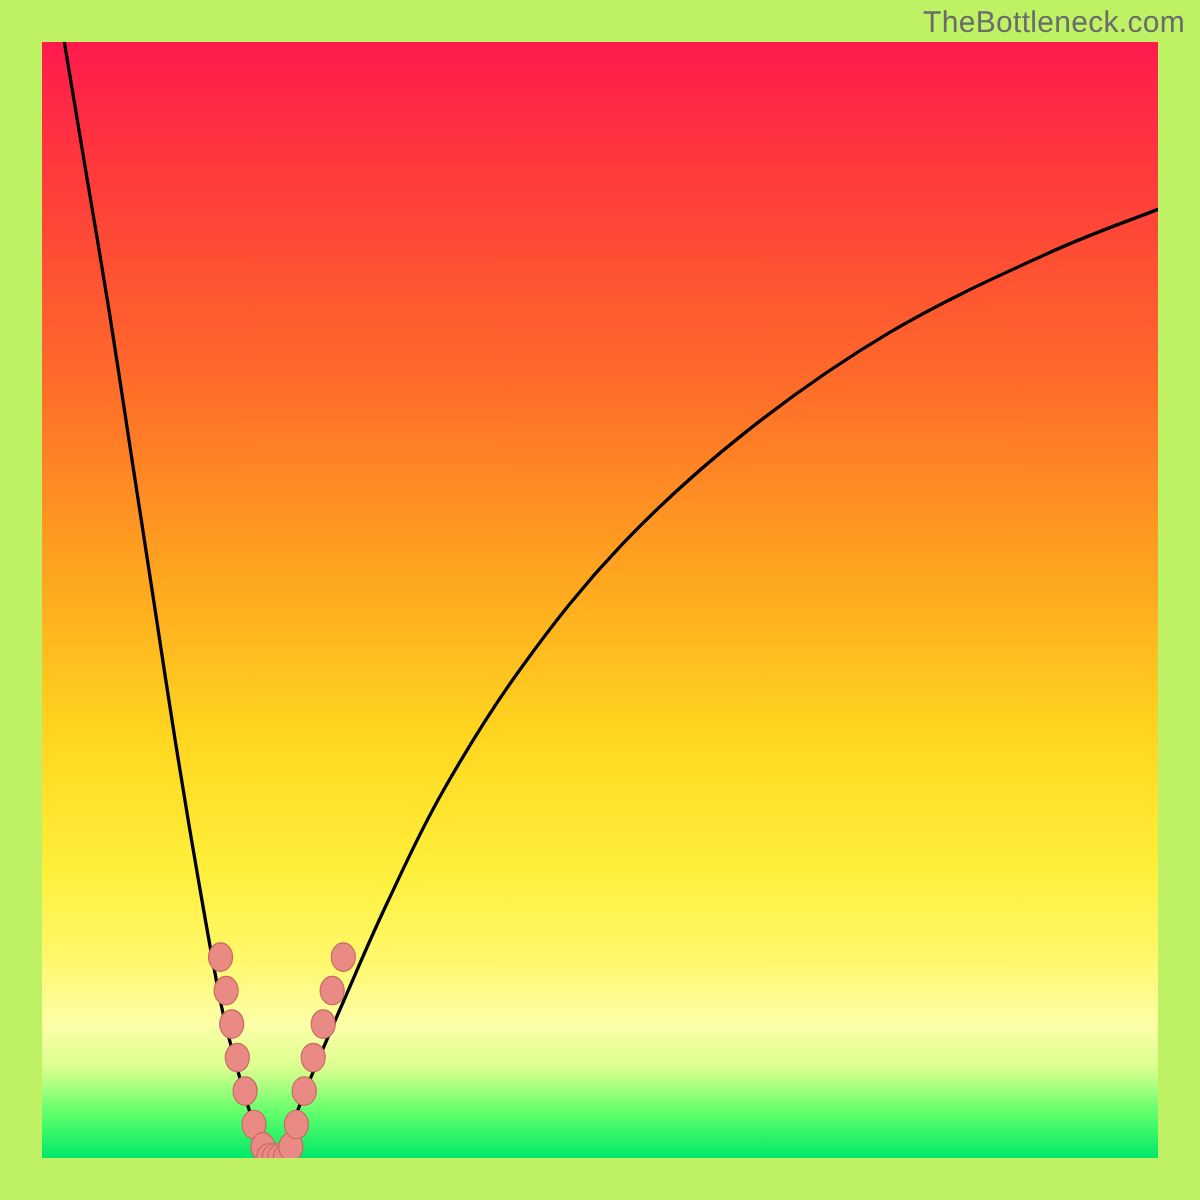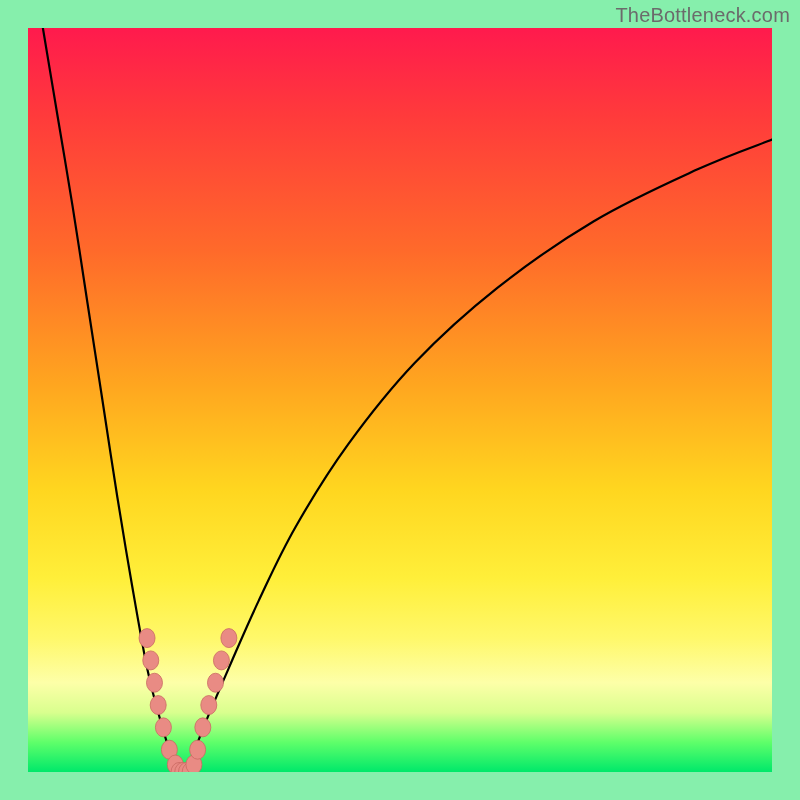--- a/index.html
+++ b/index.html
@@ -7,21 +7,21 @@
     padding: 0;
     width: 800px;
     height: 800px;
     overflow: hidden;
     background: #000;
     font-family: Arial, Helvetica, sans-serif;
   }
   .frame {
     position: absolute;
     inset: 0;
-    background: #86efac;
+    background: #bef264;
   }
   .plot-area {
     position: absolute;
     left: 28px;
     top: 28px;
     width: 744px;   
     height: 744px;
     overflow: hidden;
   }
   .gradient {

